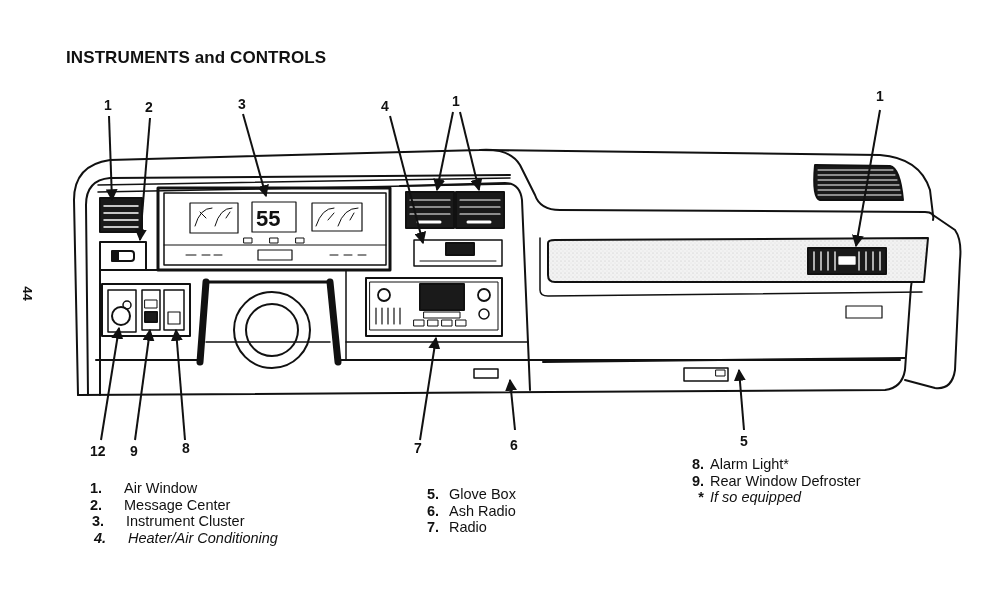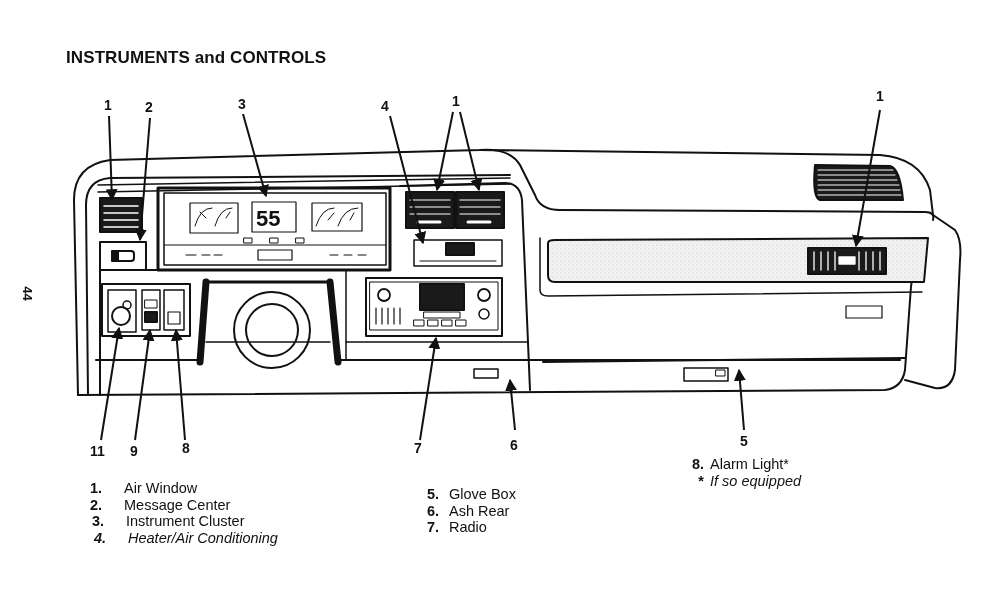--- a/index.html
+++ b/index.html
@@ -233,36 +233,37 @@
     <line x1="744" y1="430" x2="739" y2="370"></line>
   </g>
 </svg>
 
 <div class="callout" style="left:104px;top:97px;">1</div>
 <div class="callout" style="left:145px;top:99px;">2</div>
 <div class="callout" style="left:238px;top:96px;">3</div>
 <div class="callout" style="left:381px;top:98px;">4</div>
 <div class="callout" style="left:452px;top:93px;">1</div>
 <div class="callout" style="left:876px;top:88px;">1</div>
-<div class="callout" style="left:90px;top:443px;">11</div>
+<div class="callout" style="left:90px;top:443px;">12</div>
 <div class="callout" style="left:130px;top:443px;">9</div>
 <div class="callout" style="left:182px;top:440px;">8</div>
 <div class="callout" style="left:414px;top:440px;">7</div>
 <div class="callout" style="left:510px;top:437px;">6</div>
 <div class="callout" style="left:740px;top:433px;">5</div>
 
 <div class="legend legend-a" style="left:90px;top:480px;">
   <div class="row"><span class="num">1.</span><span class="lbl">Air Window</span></div>
   <div class="row"><span class="num">2.</span><span class="lbl">Message Center</span></div>
   <div class="row" style="padding-left:2px;"><span class="num">3.</span><span class="lbl">Instrument Cluster</span></div>
   <div class="row" style="padding-left:4px;font-style:italic;"><span class="num">4.</span><span class="lbl">Heater/Air Conditioning</span></div>
 </div>
 
 <div class="legend legend-b" style="left:427px;top:486px;">
   <div class="row"><span class="num">5.</span><span class="lbl">Glove Box</span></div>
-  <div class="row"><span class="num">6.</span><span class="lbl">Ash Rear</span></div>
+  <div class="row"><span class="num">6.</span><span class="lbl">Ash Radio</span></div>
   <div class="row"><span class="num">7.</span><span class="lbl">Radio</span></div>
 </div>
 
 <div class="legend legend-c" style="left:674px;top:456px;">
   <div class="row"><span class="num">8.</span><span class="lbl">Alarm Light*</span></div>
+  <div class="row"><span class="num">9.</span><span class="lbl">Rear Window Defroster</span></div>
   <div class="row note"><span class="num">*</span><span class="lbl">If so equipped</span></div>
 </div>
 
 </body></html>

